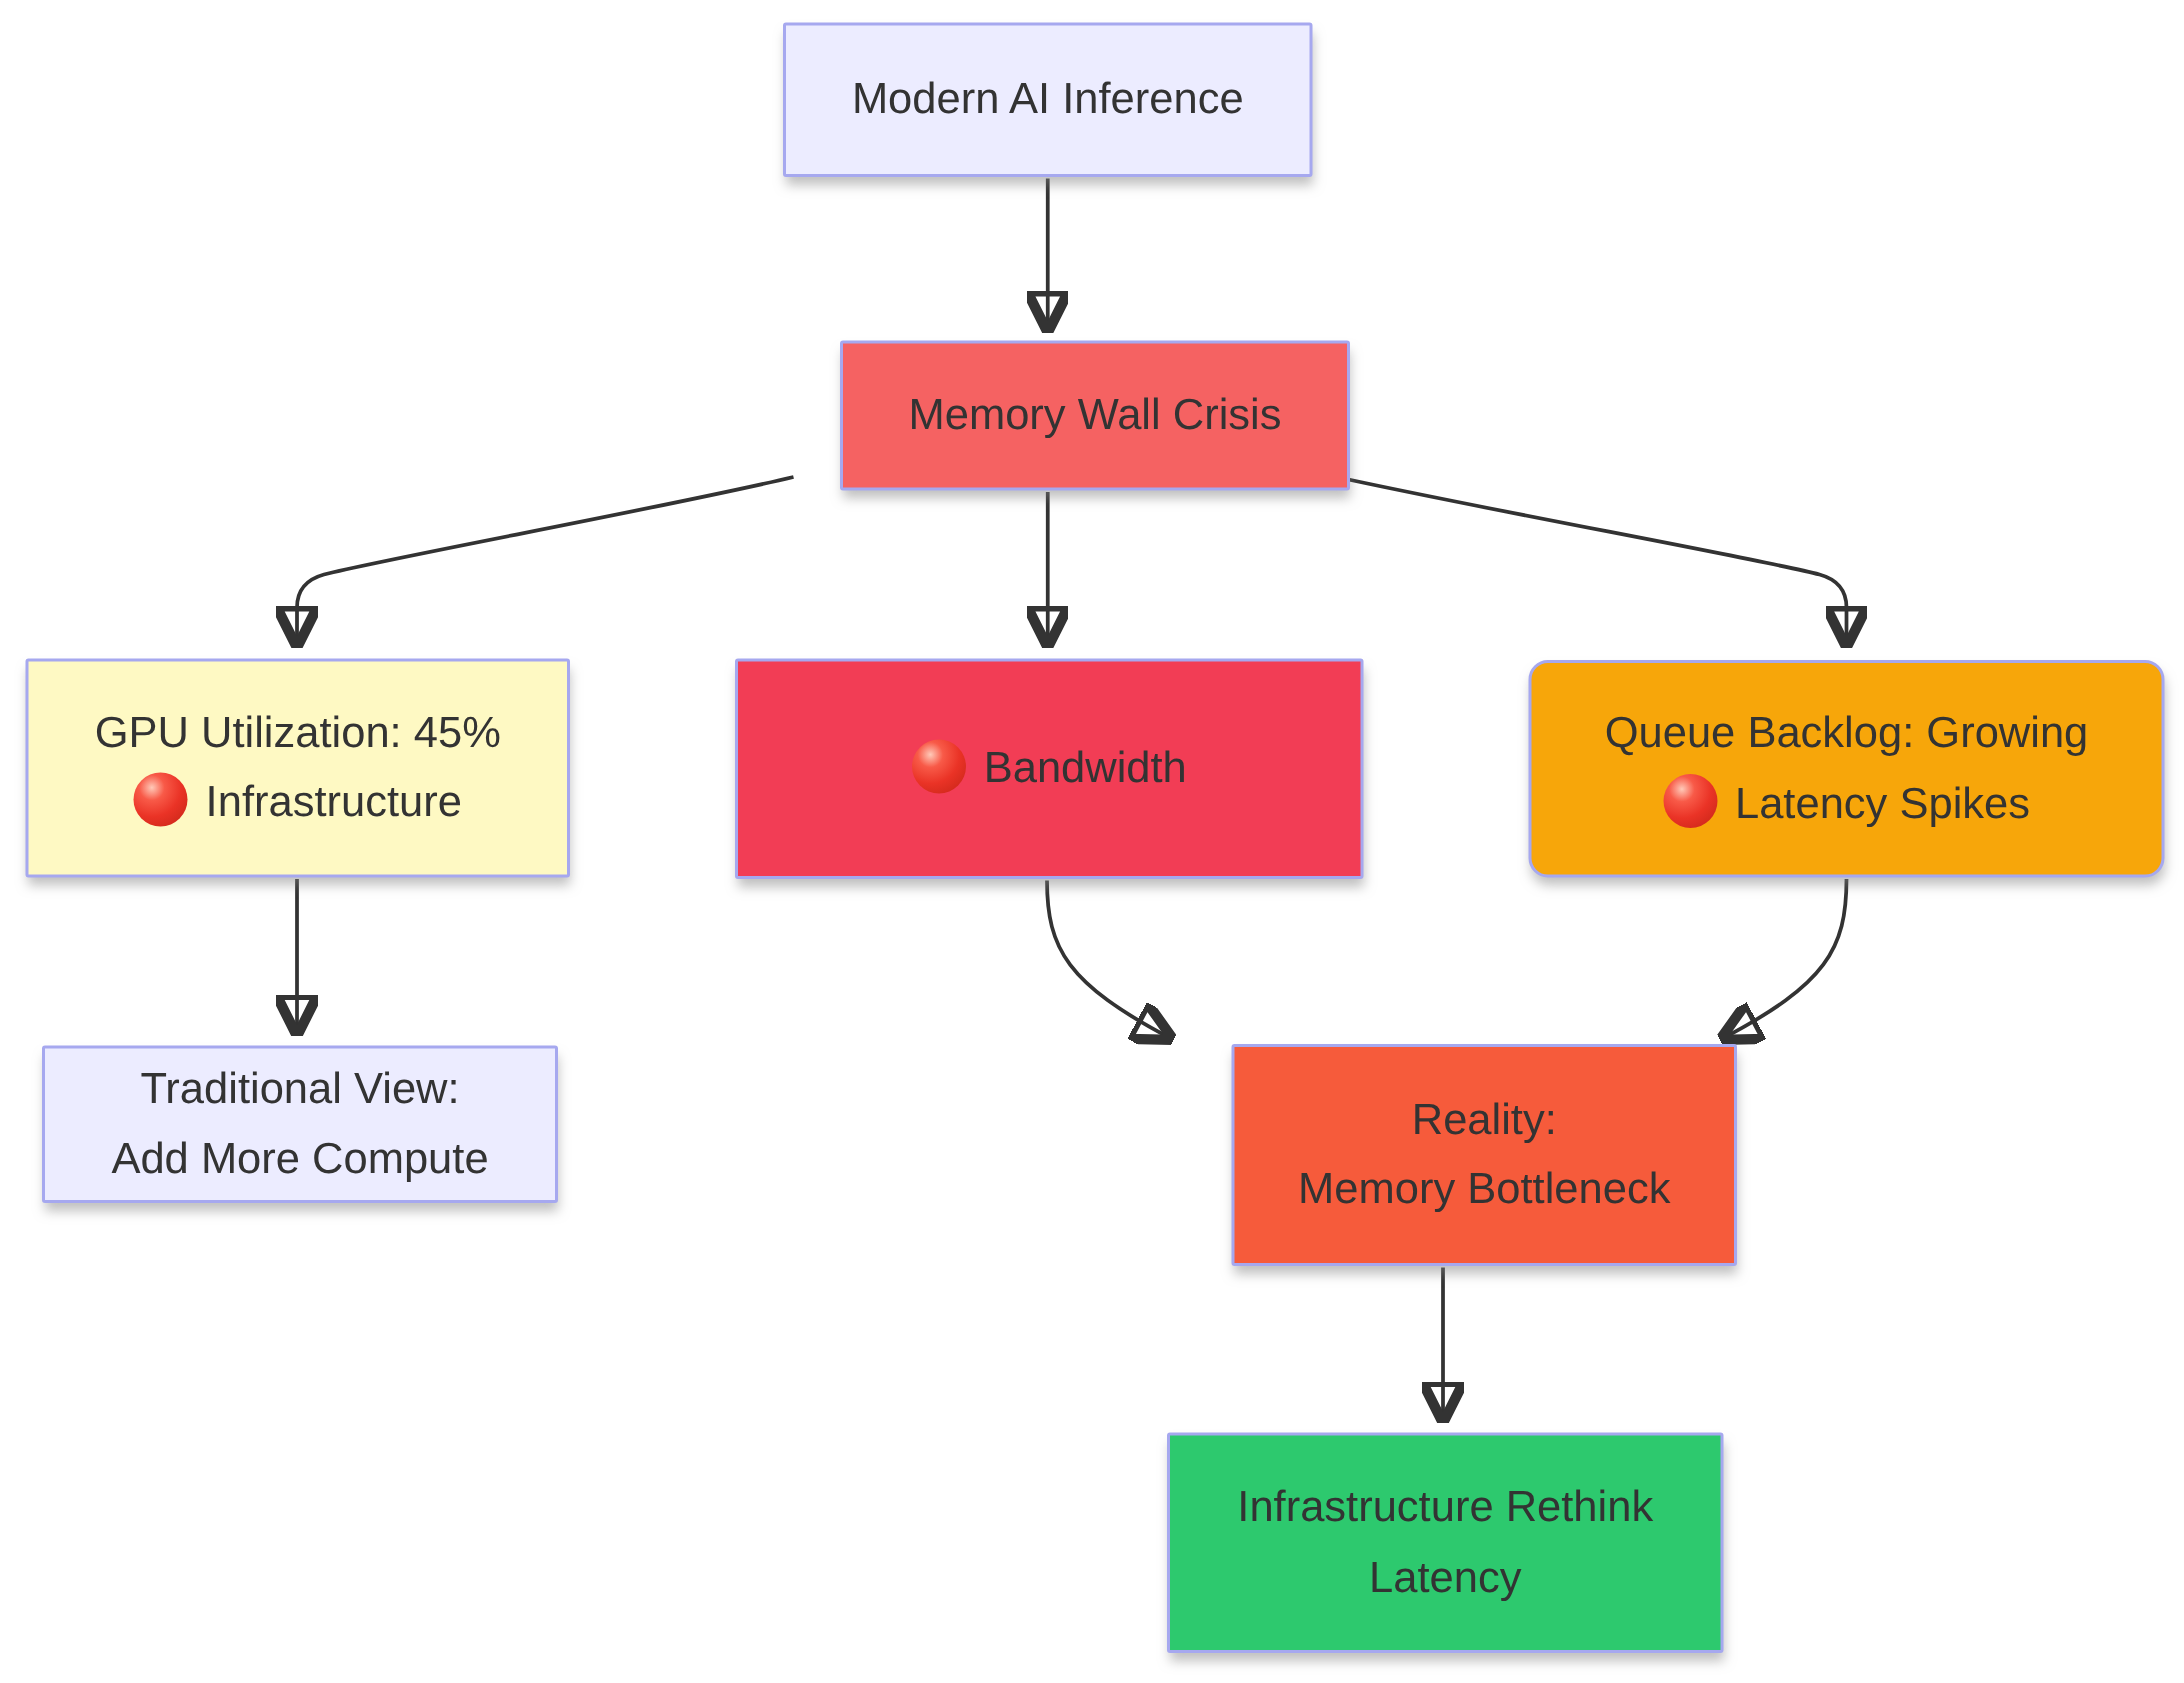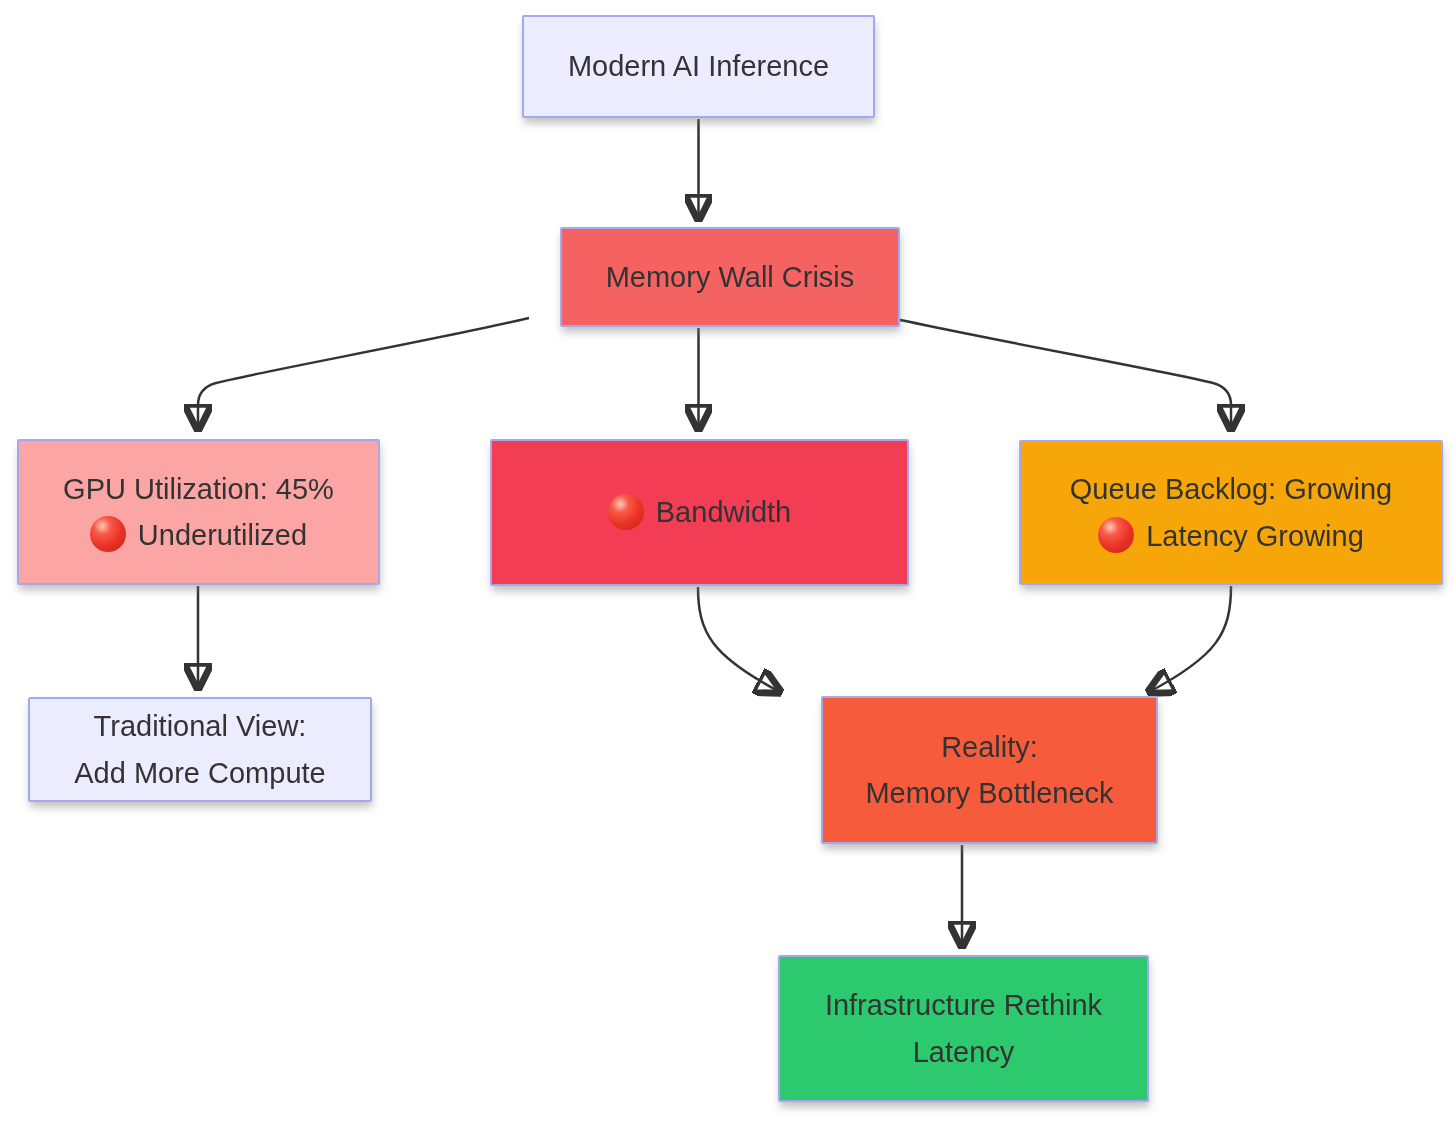--- a/index.html
+++ b/index.html
@@ -82,37 +82,37 @@
   </svg>
 
   <div class="node fill-lavender" style="left: 522px; top: 15px; width: 353px; height: 103px; background-color: rgb(236, 236, 255);">
     <div class="line">Modern AI Inference</div>
   </div>
 
   <div class="node fill-salmon" style="left: 529px; top: 227px; width: 340px; height: 100px; background-color: rgb(245, 98, 98);">
     <div class="line">Memory Wall Crisis</div>
   </div>
 
-  <div class="node fill-pink" style="left: 17px; top: 439px; width: 363px; height: 146px; background-color: #fca5a5;">
+  <div class="node fill-pink" style="left: 17px; top: 439px; width: 363px; height: 146px; background-color: #fef9c3;">
     <div class="line">GPU Utilization: 45%</div>
     <div class="line">
-      <span class="red-dot"></span><span>Underutilized</span>
+      <span class="red-dot"></span><span>Infrastructure</span>
     </div>
   </div>
 
   <div class="node fill-crimson" style="left: 490px; top: 439px; width: 419px; height: 147px; background-color: rgb(242, 61, 85);">
     <div class="line">
       <span class="red-dot"></span><span>Bandwidth</span>
     </div>
   </div>
 
-  <div class="node fill-orange" style="left: 1019px; top: 440px; width: 424px; height: 145px; background-color: rgb(247, 166, 10);">
+  <div class="node fill-orange" style="left: 1019px; top: 440px; width: 424px; height: 145px; background-color: rgb(247, 166, 10); border-radius: 13px;">
     <div class="line">Queue Backlog: Growing</div>
     <div class="line">
-      <span class="red-dot"></span><span>Latency Growing</span>
+      <span class="red-dot"></span><span>Latency Spikes</span>
     </div>
   </div>
 
   <div class="node fill-lavender" style="left: 28px; top: 697px; width: 344px; height: 105px; background-color: rgb(236, 236, 255);">
     <div class="line">Traditional View:</div>
     <div class="line">Add More Compute</div>
   </div>
 
   <div class="node fill-tomato" style="left: 793px; top: 696px; width: 337px; height: 148px; background-color: rgb(246, 91, 59);">
     <div class="line">Reality:</div>

